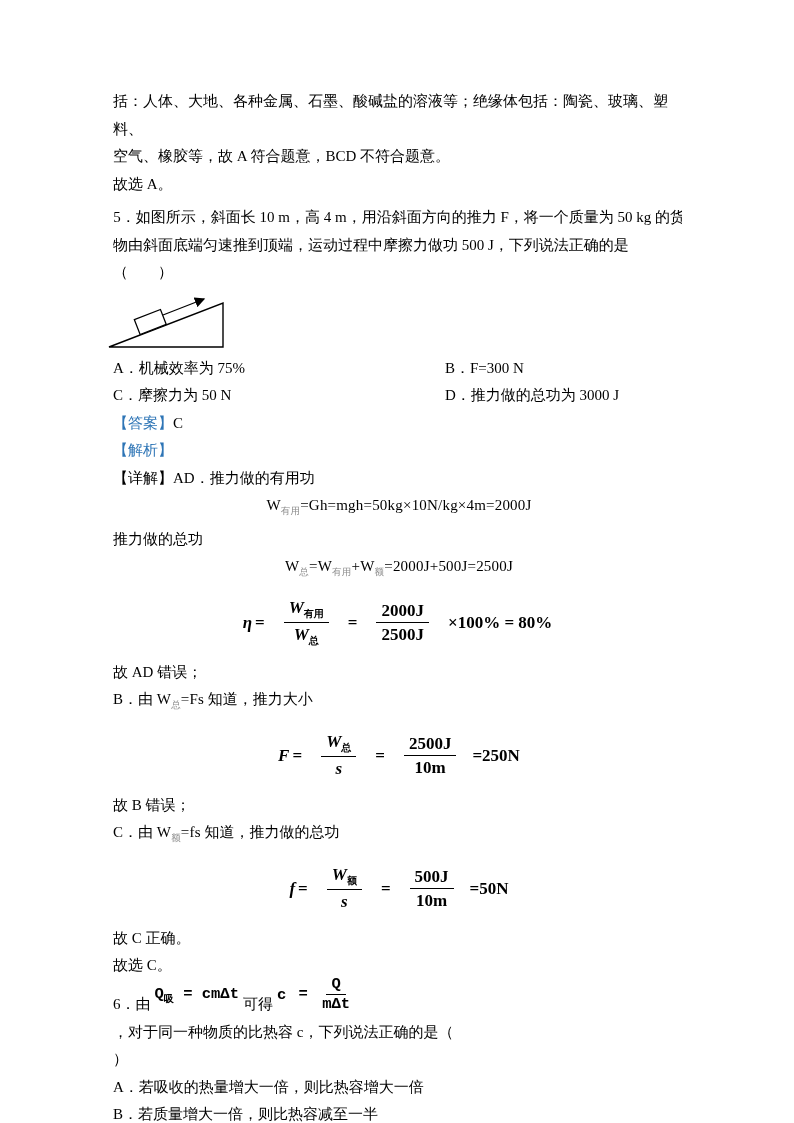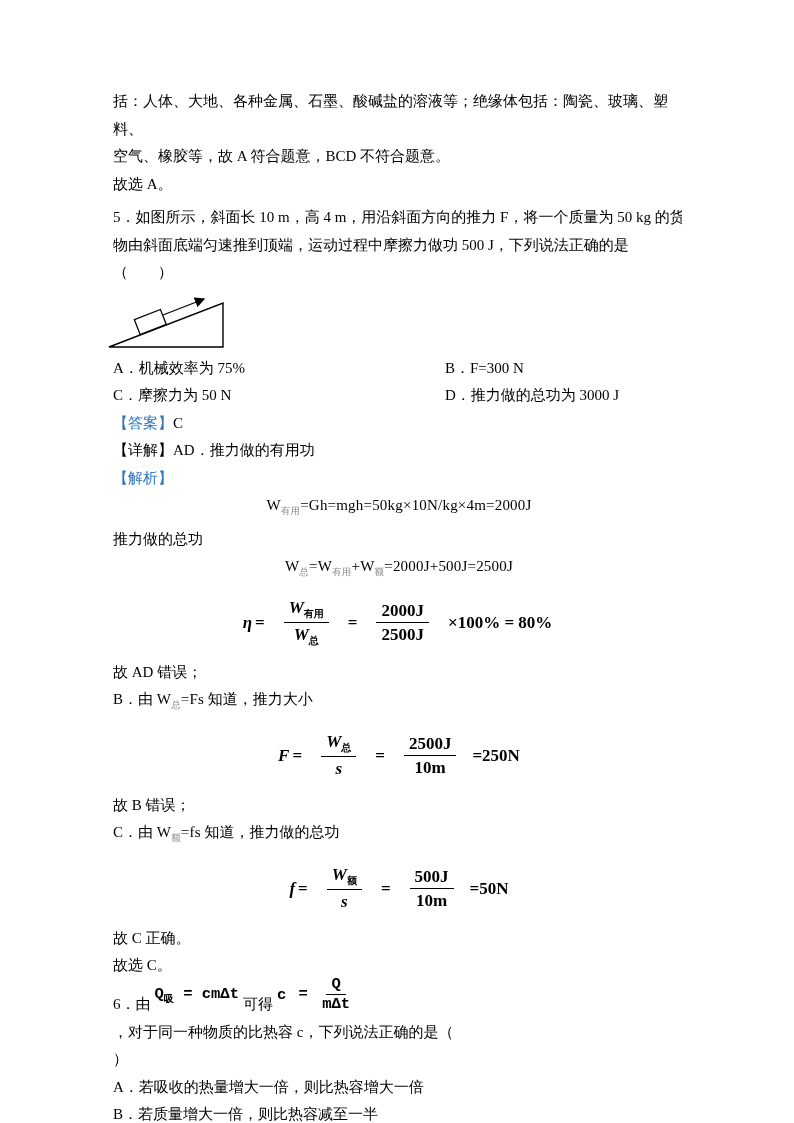--- a/index.html
+++ b/index.html
@@ -12,21 +12,21 @@
     font-family:"Liberation Serif", serif;
     color:#000;
   }
   .content {
     position:absolute;
     left:113px; top:88px; width:572px;
     font-size:15px;
     line-height:27.5px;
   }
   .line { min-height:27.5px; }
-  .stem { margin-top:6px; }
+  .stem { margin-top:6px;text-align:right; }
   .accent { color:var(--accent,#2E75B6); }
   .opt-grid { display:grid; grid-template-columns:332px 1fr; }
   
   .diagram-wrap { height:64px; margin:2px 0 2px -12px; }
   
   .eqline { text-align:center; }
   .mono-eq { font-family:"Liberation Serif", serif; letter-spacing:0.2px; }
   .gsub { font-size:9.5px; color:#8a8a8a; vertical-align:sub; }
   .bsub { font-size:10px; vertical-align:sub; }
   
@@ -82,24 +82,24 @@
     </div>
     <div class="opt-grid">
       <div class="line">C．摩擦力为 50 N</div>
       <div class="line">D．推力做的总功为 3000 J</div>
     </div>
 
     <div class="line">
       <span class="accent">【答案】</span><span>C</span>
     </div>
     <div class="line">
-      <span>【详解】</span><span>AD．推力做的有用功</span>
+      <span class="accent">【解析】</span>
     </div>
     <div class="line">
-      <span class="accent">【解析】</span>
+      <span>【详解】</span><span>AD．推力做的有用功</span>
     </div>
 
     <div class="line eqline mono-eq">
       <span>W</span><span class="gsub">有用</span><span>=Gh=mgh=50kg×10N/kg×4m=2000J</span>
     </div>
 
     <div class="line cjk-text">推力做的总功</div>
 
     <div class="line eqline mono-eq">
       <span>W</span><span class="gsub">总</span><span>=</span><span>W</span><span class="gsub">有用</span><span>+</span><span>W</span><span class="gsub">额</span><span>=2000J+500J=2500J</span>

